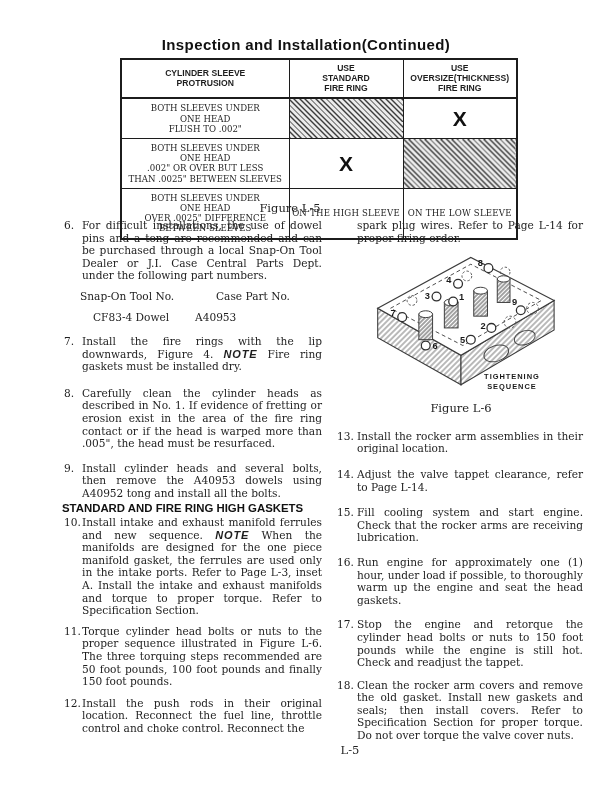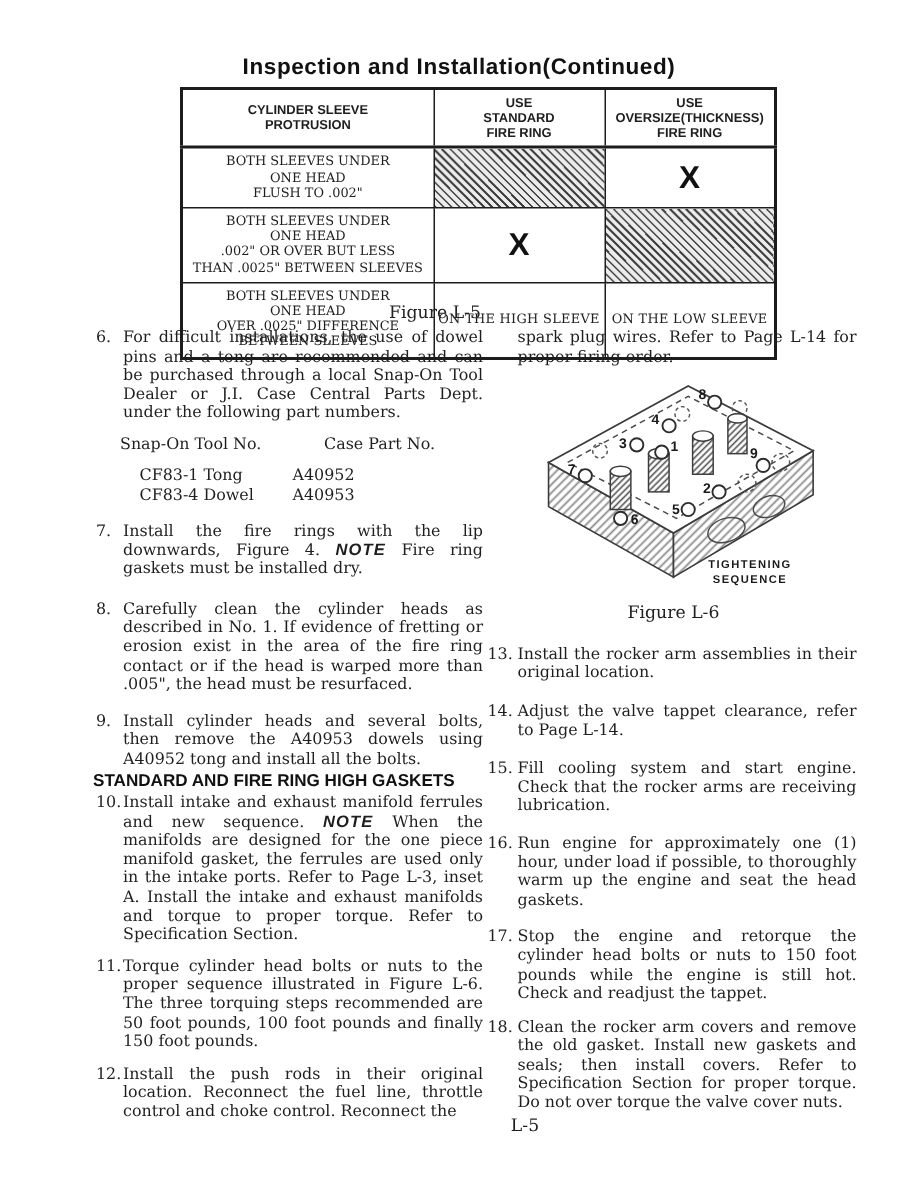--- a/index.html
+++ b/index.html
@@ -39,21 +39,21 @@
   td.hatch{
     background:repeating-linear-gradient(45deg,#3d3d3d 0 1.2px,#ececec 1.2px 3.8px);
   }
   .caption{
     position:absolute; font-size:11.5px; text-align:center; color:#222;
   }
   .cap-l5{top:201px; left:120px; width:340px;}
   
   .col{position:absolute; top:219px; font-size:10.6px; line-height:12.6px;}
   .col-left{left:64px; width:258px;}
-  .col-right{left:325px; width:246px;}
+  .col-right{left:337px; width:246px;}
   .item{position:relative; padding-left:18px; text-align:justify;}
   .col-right .item{padding-left:20px;}
   .item .num{position:absolute; left:0; top:0;}
   .note{
     font-family:"Liberation Sans", sans-serif; font-weight:bold; font-style:italic;
     font-size:11px; letter-spacing:.8px;
   }
   .sec-head{
     font-family:"Liberation Sans", sans-serif; font-weight:bold; font-size:11.4px;
     letter-spacing:0; margin-left:-2px; white-space:nowrap; color:#111;
@@ -145,24 +145,20 @@
     <div class="item mb6">
       <span class="num">6.</span><span>For difficult installations, the use of dowel pins and a tong are recommended and can be purchased through a local Snap-On Tool Dealer or J.I. Case Central Parts Dept. under the following part numbers.</span>
     </div>
 
     <div class="pt mb11">
       <div class="pt-h">
         <span class="c1">Snap-On Tool No.</span>
         <span class="c2">Case Part No.</span>
       </div>
       <div class="pt-r">
-        <span class="c1">CF83-1 Tong</span>
-        <span class="c2">A40952</span>
-      </div>
-      <div class="pt-r">
         <span class="c1">CF83-4 Dowel</span>
         <span class="c2">A40953</span>
       </div>
     </div>
 
     <div class="item mb14">
       <span class="num">7.</span><span>Install the fire rings with the lip downwards, Figure 4. </span><span class="note">NOTE</span><span> Fire ring gaskets must be installed dry.</span>
     </div>
 
     <div class="item mb12">

